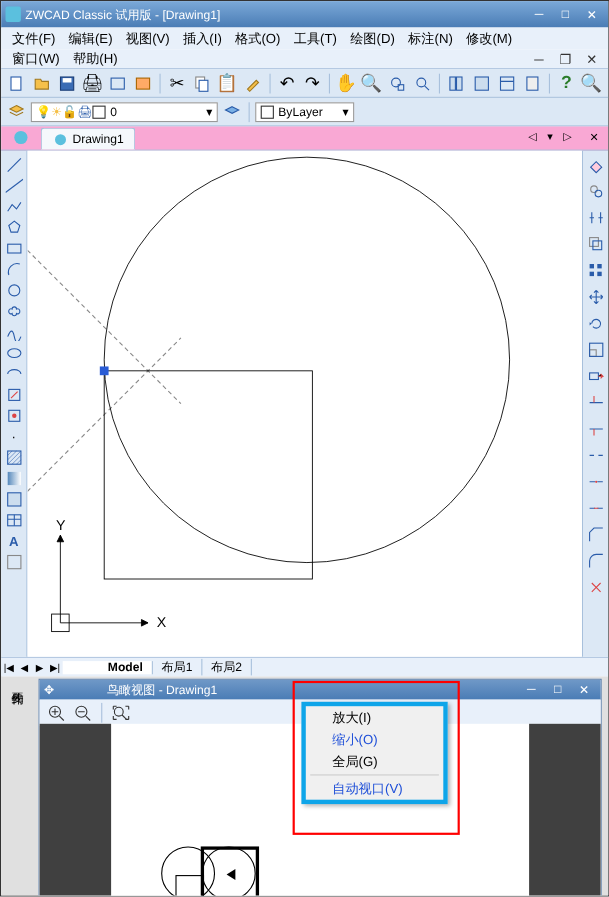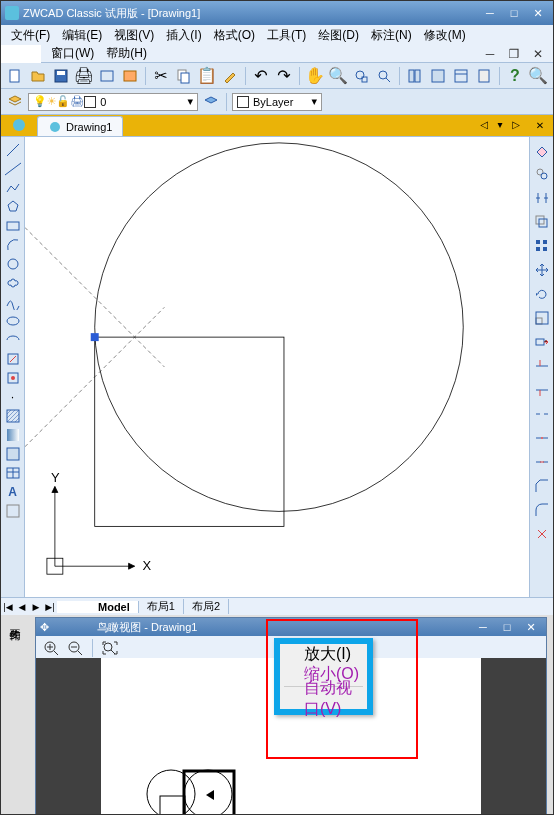--- a/index.html
+++ b/index.html
@@ -5,34 +5,34 @@
 * { margin: 0; padding: 0; box-sizing: border-box; font-family: "Microsoft YaHei", Arial, sans-serif; }
 body { width: 554px; height: 815px; background: #fff; overflow: hidden; border: 1px solid #333; }
 
 .titlebar { height: 24px; background: linear-gradient(#7ba9d8, #4a7cb5); color: #fff; display: flex; align-items: center; padding: 0 4px; font-size: 11px; }
 .titlebar .logo { width: 14px; height: 14px; margin-right: 4px; background: #5bc0de; border-radius: 2px; }
 .titlebar .title { flex: 1; }
 .winbtn { width: 22px; height: 14px; display: inline-flex; align-items: center; justify-content: center; margin-left: 2px; cursor: pointer; }
 
 .menubar { height: 20px; background: #e8f0fa; display: flex; align-items: center; padding: 0 4px; font-size: 12px; }
 .menubar span { padding: 0 6px; cursor: pointer; }
-.menubar2 { height: 18px; background: #e8f0fa; display: flex; align-items: center; padding: 0 4px; font-size: 12px; border-bottom: 1px solid #a8c0dc; margin-left: 40px; }
+.menubar2 { height: 18px; background: #e8f0fa; display: flex; align-items: center; padding: 0 4px; font-size: 12px; border-bottom: 1px solid #a8c0dc; }
 .menubar2 span { padding: 0 6px; cursor: pointer; }
 
 .toolbar { height: 26px; background: #dce8f5; border-bottom: 1px solid #a8c0dc; display: flex; align-items: center; padding: 0 4px; gap: 3px; }
 .tb-btn { width: 20px; height: 20px; display: flex; align-items: center; justify-content: center; cursor: pointer; border-radius: 2px; }
 .tb-sep { width: 1px; height: 18px; background: #a8c0dc; margin: 0 2px; }
 
 .toolbar2 { height: 26px; background: #dce8f5; border-bottom: 1px solid #a8c0dc; display: flex; align-items: center; padding: 0 4px; gap: 3px; }
 .layer-combo { height: 18px; border: 1px solid #999; background: #fff; display: flex; align-items: center; padding: 0 4px; font-size: 11px; }
 .layer-combo.w1 { width: 170px; }
 .layer-combo.w2 { width: 90px; }
 .color-sw { width: 12px; height: 12px; border: 1px solid #333; margin-right: 4px; }
 
-.tab-header { height: 22px; background: #eab308; display: flex; align-items: flex-end; padding-left: 36px; position: relative; border-bottom: 1px solid #a8c0dc; }
+.tab-header { height: 22px; background: #f9a8d4; display: flex; align-items: flex-end; padding-left: 36px; position: relative; border-bottom: 1px solid #a8c0dc; }
 .doc-tab { height: 20px; background: #f5f8fc; border: 1px solid #a8c0dc; border-bottom: none; padding: 0 10px; font-size: 11px; display: flex; align-items: center; border-radius: 3px 3px 0 0; }
 .tab-header .tabicon { position: absolute; left: 10px; top: 2px; width: 16px; height: 16px; }
 .tab-nav { position: absolute; right: 30px; top: 2px; display: flex; gap: 2px; }
 .tab-nav span, .tab-close { width: 14px; height: 14px; font-size: 10px; display: inline-flex; align-items: center; justify-content: center; cursor: pointer; }
 .tab-close { position: absolute; right: 6px; top: 3px; }
 
 .workspace { display: flex; height: 460px; }
 .left-tools { width: 24px; background: #dce8f5; border-right: 1px solid #a8c0dc; display: flex; flex-direction: column; align-items: center; padding-top: 4px; gap: 1px; }
 .right-tools { width: 24px; background: #dce8f5; border-left: 1px solid #a8c0dc; display: flex; flex-direction: column; align-items: center; padding-top: 4px; gap: 6px; }
 .lt-btn { width: 18px; height: 18px; display: flex; align-items: center; justify-content: center; cursor: pointer; font-size: 12px; }
@@ -53,23 +53,23 @@
 .aerial-tb { height: 24px; background: #e8f0fa; border-bottom: 1px solid #a8c0dc; display: flex; align-items: center; gap: 6px; padding-left: 6px; }
 .aerial-canvas { position: absolute; left: 0; right: 0; bottom: 0; height: 170px; background: #fff; }
 .aerial-canvas .grey { position: absolute; top: 0; bottom: 0; background: #404040; }
 .grey.left { left: 0; width: 65px; }
 .grey.right { right: 0; width: 65px; }
 .mini-view { position: absolute; left: 110px; top: 108px; }
 
 .redbox { position: absolute; border: 2px solid red; pointer-events: none; }
 .redbox.main { left: 230px; top: 1px; width: 152px; height: 140px; }
 
-.ctx-menu { position: absolute; left: 238px; top: 20px; width: 99px; background: #f0f0f0; border: 6px solid #0ea5e9; box-shadow: 2px 2px 4px rgba(0,0,0,.3); font-size: 16px; z-index: 10; }
+.ctx-menu { position: absolute; left: 238px; top: 20px; width: 133px; background: #f0f0f0; border: 4px solid #0ea5e9; box-shadow: 2px 2px 4px rgba(0,0,0,.3); font-size: 12px; z-index: 10; }
 .ctx-item { height: 20px; display: flex; align-items: center; padding-left: 24px; position: relative; cursor: pointer; }
-.ctx-item.disabled { color: #a21caf; }
+.ctx-item.disabled { color: #1d4ed8; }
 .ctx-item.checked::before { content: "✓"; position: absolute; left: 6px; color: #2a5caa; }
 .ctx-sep { height: 1px; background: #ccc; margin: 2px 4px; }
 </style>
 </head>
 <body>
 
 <div class="titlebar">
   <div class="logo"></div>
   <div class="title">ZWCAD Classic 试用版 - [Drawing1]</div>
   <div class="winbtn">─</div>
@@ -517,17 +517,18 @@
         <rect x="38" y="5" width="50" height="48" fill="none" stroke="#000" stroke-width="3"></rect>
         <path d="M60 29l8-5v10z" fill="#000"></path>
       </svg>
     </div>
 
     <div class="redbox main"></div>
 
     <div class="ctx-menu">
       <div class="ctx-item">放大(I)</div>
       <div class="ctx-item disabled">缩小(O)</div>
+      <div class="ctx-item">全局(G)</div>
       <div class="ctx-sep"></div>
       <div class="ctx-item disabled">自动视口(V)</div>
     </div>
   </div>
 </div>
 
 </body></html>

